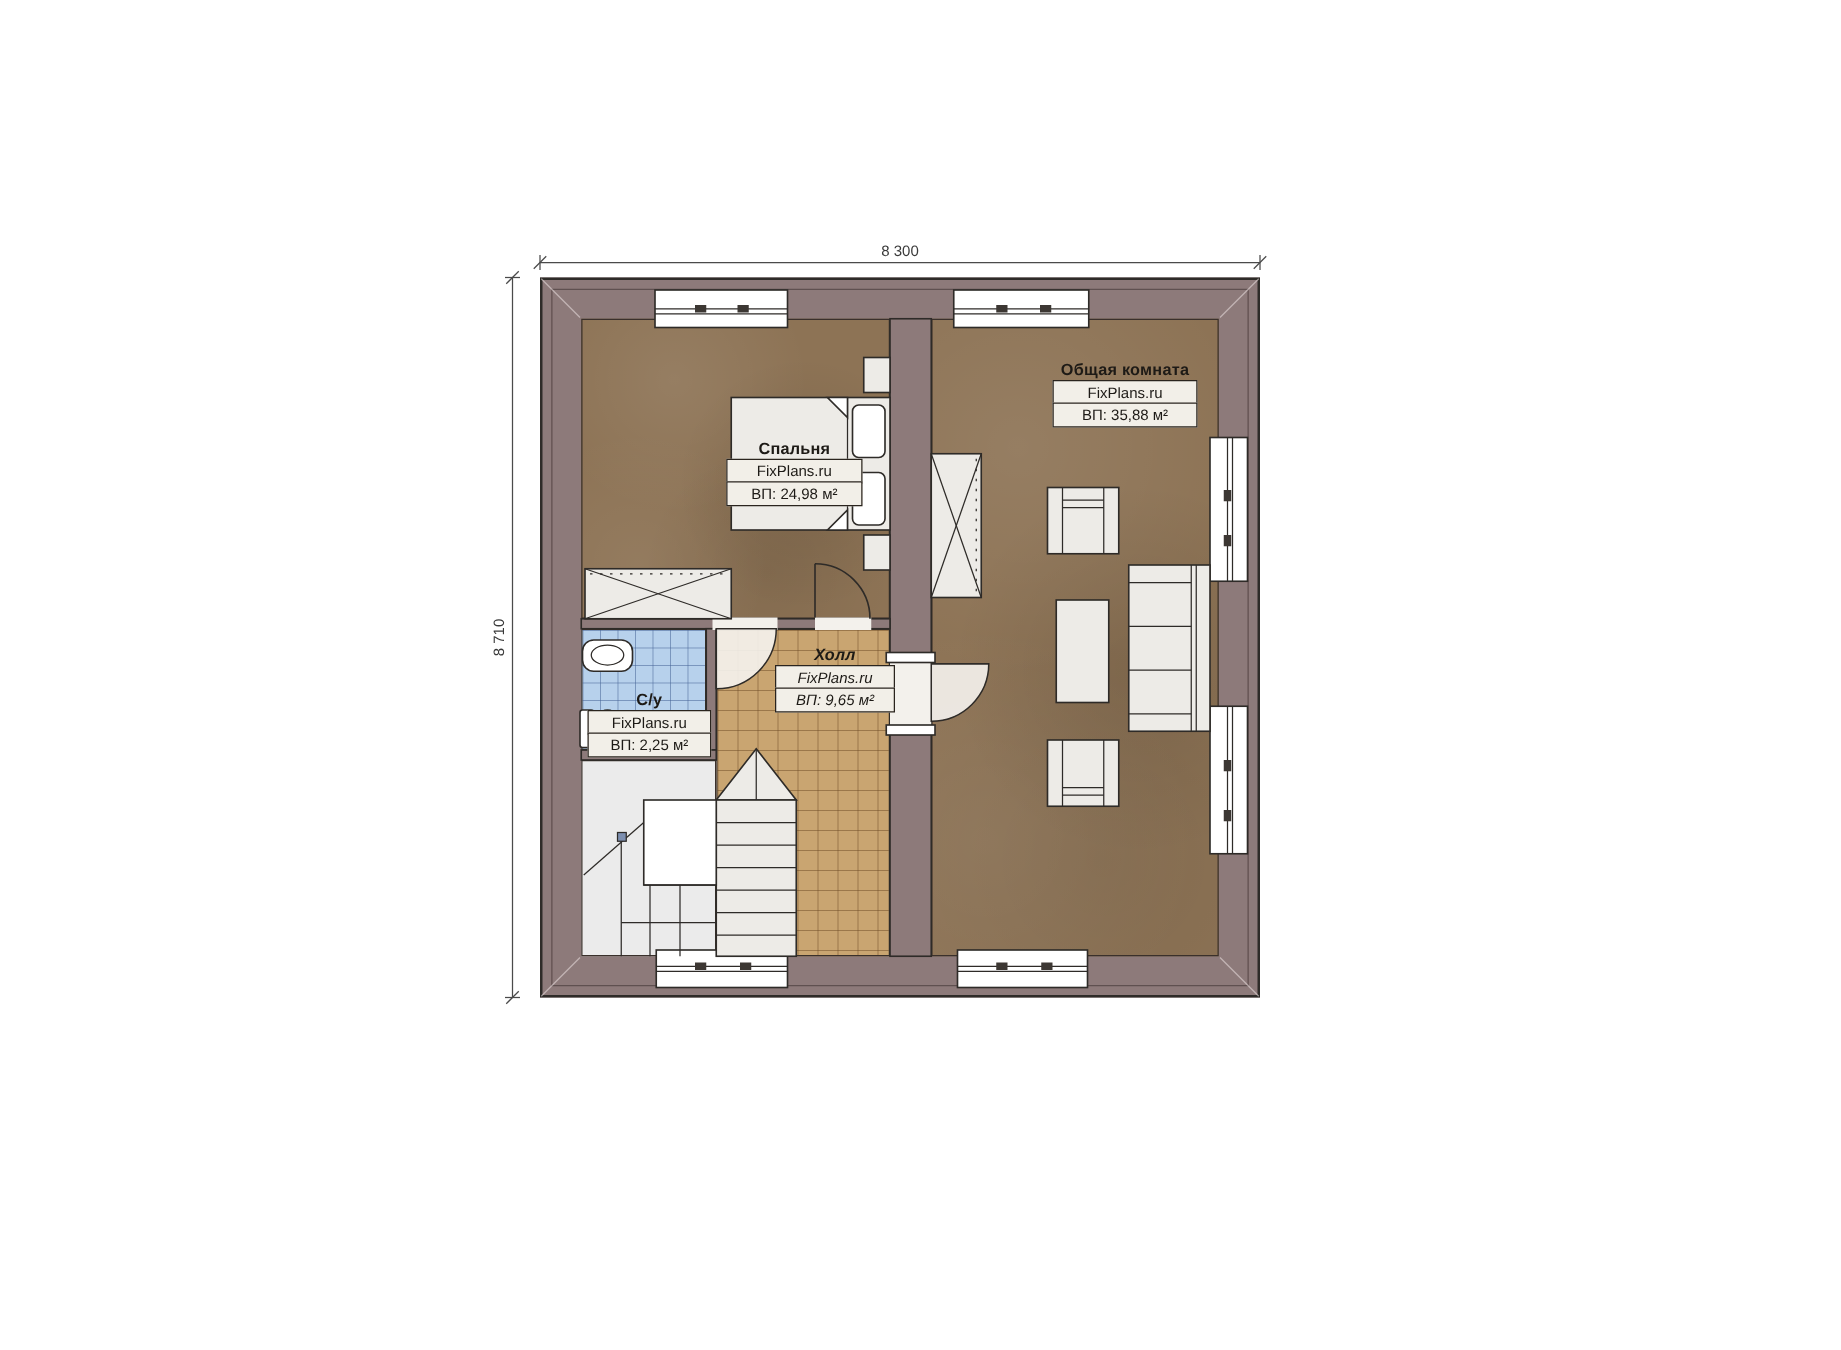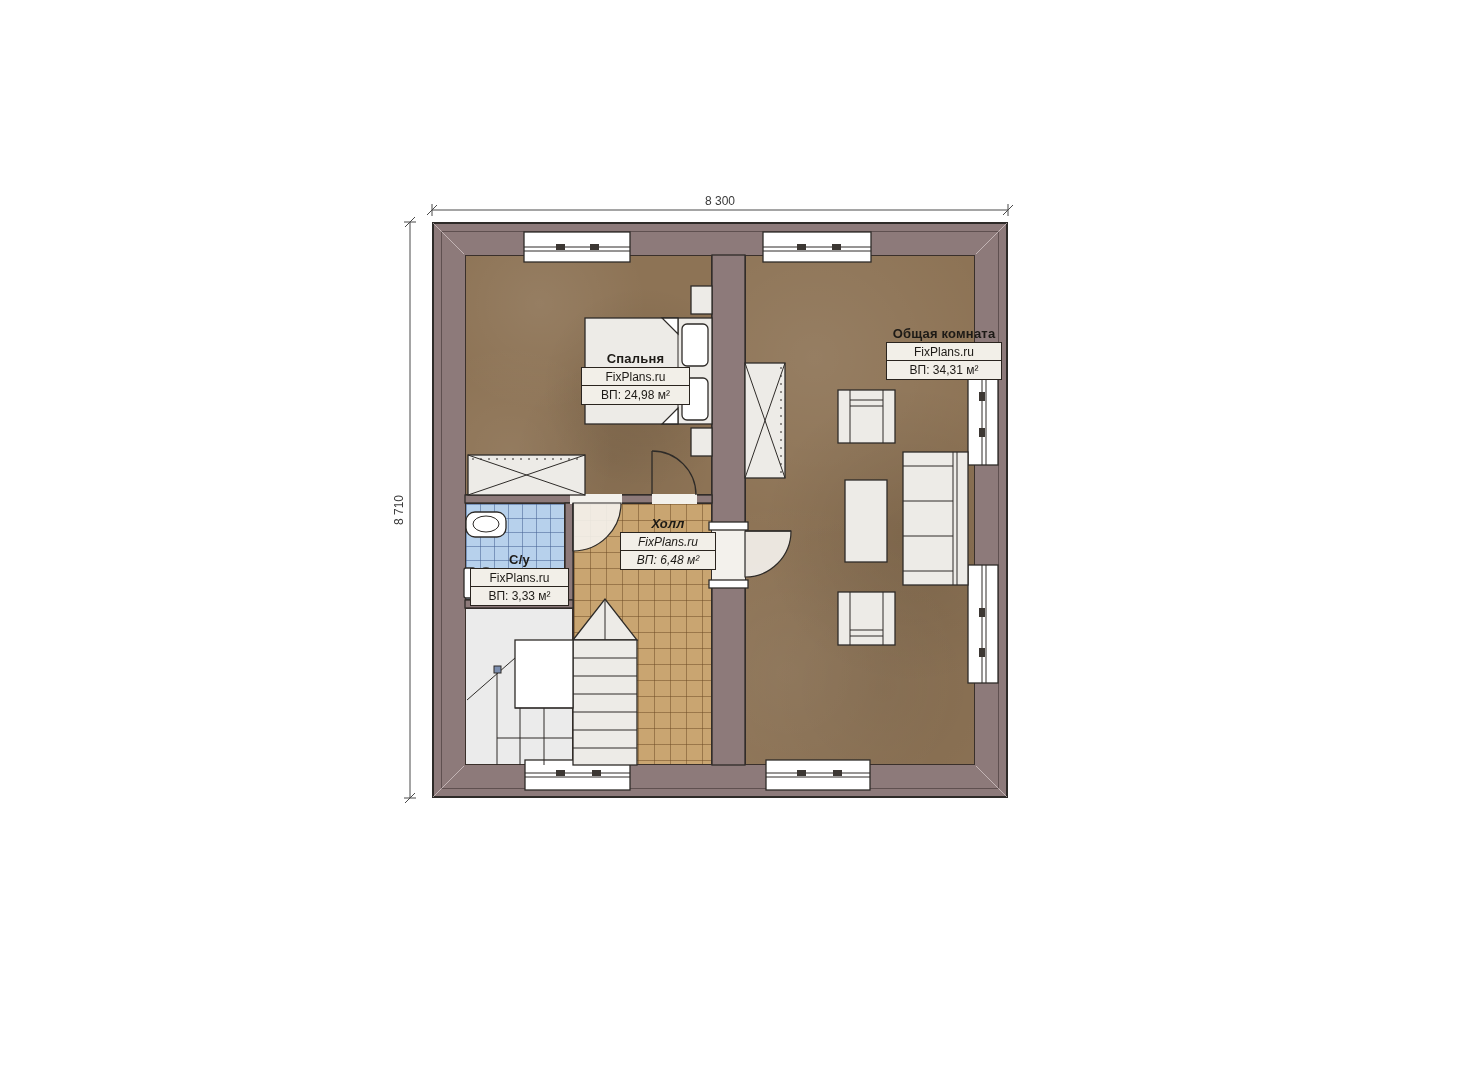--- a/index.html
+++ b/index.html
@@ -245,34 +245,34 @@
       <line class="s-dim" x1="405" y1="803" x2="415" y2="793"></line>
     </g>
   </svg>
 
   <div class="abs room-label" style="left:585px;top:351px;width:101px;">
     <div class="room-title">Спальня</div>
     <div class="plate">FixPlans.ru</div>
     <div class="plate">ВП: 24,98 м²</div>
   </div>
 
-  <div class="abs room-label" style="left:890px;top:288px;width:108px;margin-top:38px;">
+  <div class="abs room-label" style="left:846px;top:288px;width:108px;">
     <div class="room-title">Общая комната</div>
     <div class="plate">FixPlans.ru</div>
-    <div class="plate">ВП: 34,31 м²</div>
+    <div class="plate">ВП: 35,88 м²</div>
   </div>
 
   <div class="abs room-label" style="left:474px;top:513px;width:91px;margin-top:39px;">
     <div class="room-title">С/у</div>
     <div class="plate">FixPlans.ru</div>
-    <div class="plate">ВП: 3,33 м²</div>
+    <div class="plate">ВП: 2,25 м²</div>
   </div>
 
   <div class="abs room-label" style="left:624px;top:516px;width:88px;font-style:italic;">
     <div class="room-title">Холл</div>
     <div class="plate">FixPlans.ru</div>
-    <div class="plate">ВП: 6,48 м²</div>
+    <div class="plate">ВП: 9,65 м²</div>
   </div>
 
   <div class="abs dim-label" style="left:720px;top:201px;transform:translate(-50%,-50%);">8 300</div>
   <div class="abs dim-label" style="left:399px;top:510px;transform:translate(-50%,-50%) rotate(-90deg);">8 710</div>
 
 </div>
 
 </body></html>

